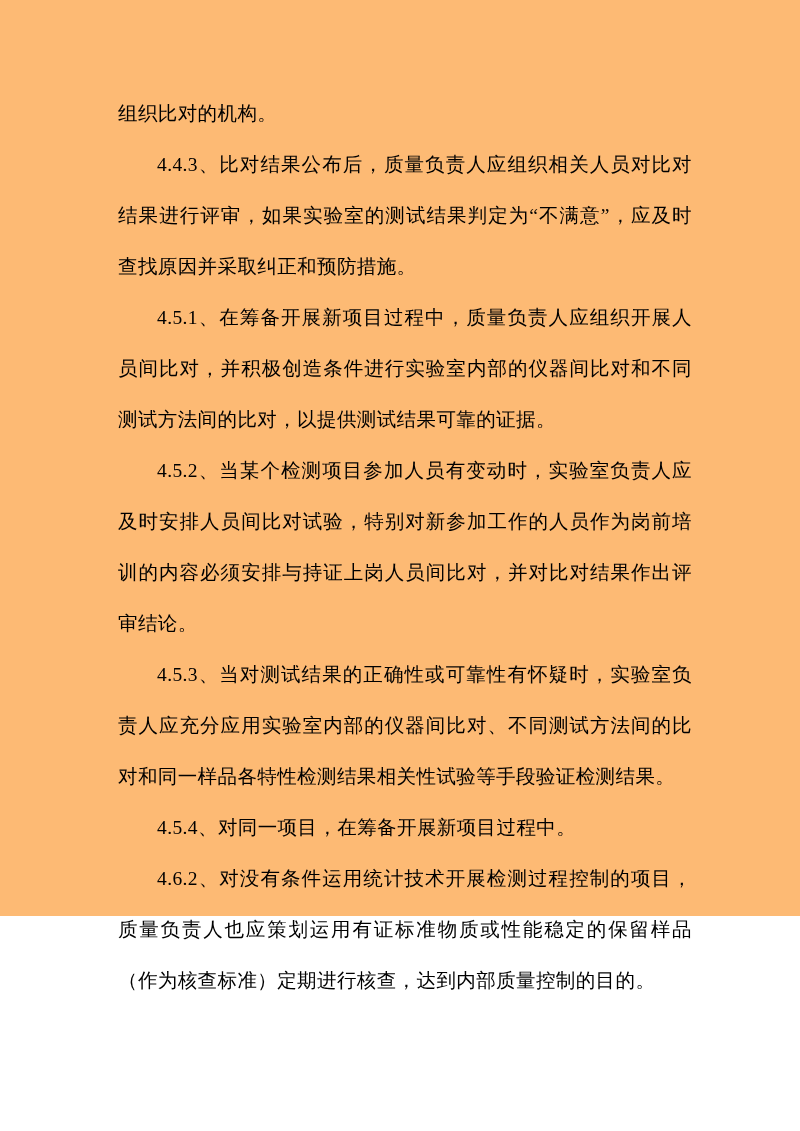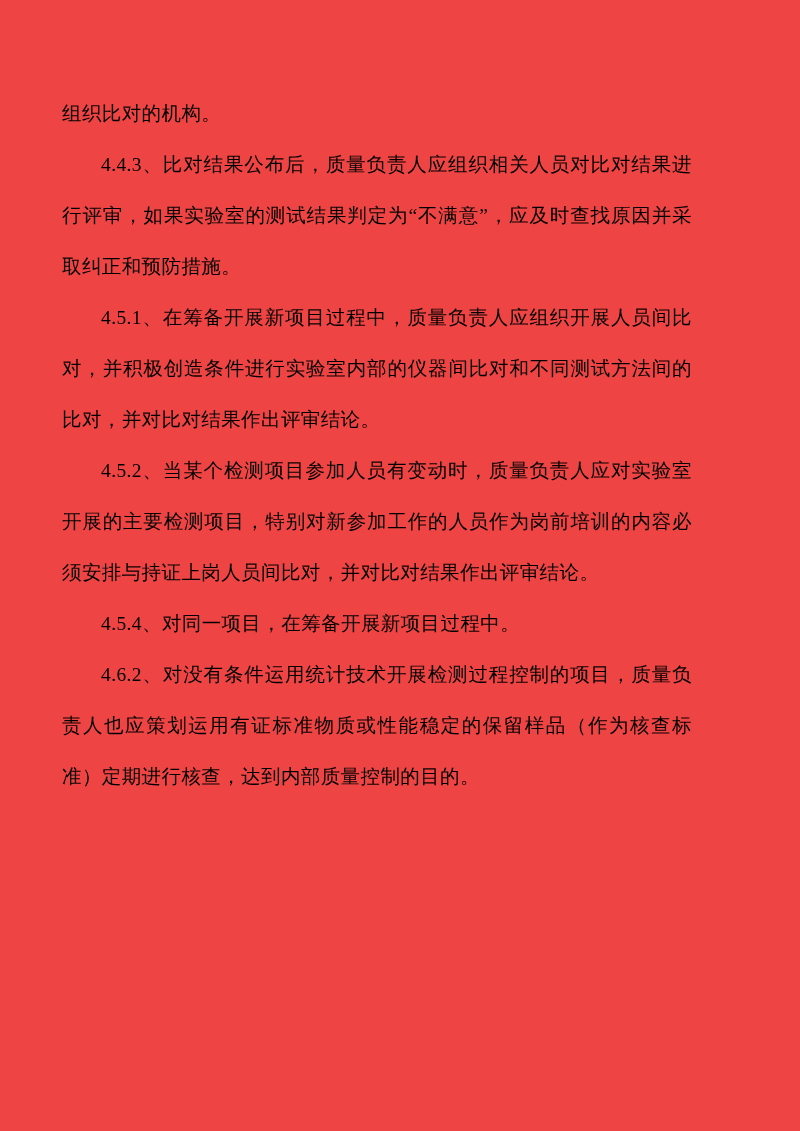--- a/index.html
+++ b/index.html
@@ -10,24 +10,24 @@
   body {
     width: 800px;
     height: 1131px;
     font-family: "Liberation Serif", "DejaVu Serif", serif;
     color: #000000;
     overflow: hidden;
   }
   .page {
     position: relative;
     width: 800px;
-    height: 1131px;
-    background: #ef4444;
+    height: 916px;
+    background: #fdba74;
     box-sizing: border-box;
-    padding: 88px 108px 0 62px;
+    padding: 88px 108px 0 118px;
   }
   .doc-body {
     font-size: 19.5px;
     line-height: 51px;
   }
   p {
     margin: 0;
     text-align: justify;
     text-justify: inter-ideograph;
     letter-spacing: 0.4px;
@@ -39,18 +39,19 @@
     text-indent: 0;
   }
 </style>
 </head>
 <body>
 
 <div class="page">
   <div class="doc-body">
     <p class="flush">组织比对的机构。</p>
     <p class="indent">4.4.3、比对结果公布后，质量负责人应组织相关人员对比对结果进行评审，如果实验室的测试结果判定为“不满意”，应及时查找原因并采取纠正和预防措施。</p>
-    <p class="indent">4.5.1、在筹备开展新项目过程中，质量负责人应组织开展人员间比对，并积极创造条件进行实验室内部的仪器间比对和不同测试方法间的比对，并对比对结果作出评审结论。</p>
-    <p class="indent">4.5.2、当某个检测项目参加人员有变动时，质量负责人应对实验室开展的主要检测项目，特别对新参加工作的人员作为岗前培训的内容必须安排与持证上岗人员间比对，并对比对结果作出评审结论。</p>
+    <p class="indent">4.5.1、在筹备开展新项目过程中，质量负责人应组织开展人员间比对，并积极创造条件进行实验室内部的仪器间比对和不同测试方法间的比对，以提供测试结果可靠的证据。</p>
+    <p class="indent">4.5.2、当某个检测项目参加人员有变动时，实验室负责人应及时安排人员间比对试验，特别对新参加工作的人员作为岗前培训的内容必须安排与持证上岗人员间比对，并对比对结果作出评审结论。</p>
+    <p class="indent">4.5.3、当对测试结果的正确性或可靠性有怀疑时，实验室负责人应充分应用实验室内部的仪器间比对、不同测试方法间的比对和同一样品各特性检测结果相关性试验等手段验证检测结果。</p>
     <p class="indent">4.5.4、对同一项目，在筹备开展新项目过程中。</p>
     <p class="indent">4.6.2、对没有条件运用统计技术开展检测过程控制的项目，质量负责人也应策划运用有证标准物质或性能稳定的保留样品（作为核查标准）定期进行核查，达到内部质量控制的目的。</p>
   </div>
 </div>
 
 </body></html>

